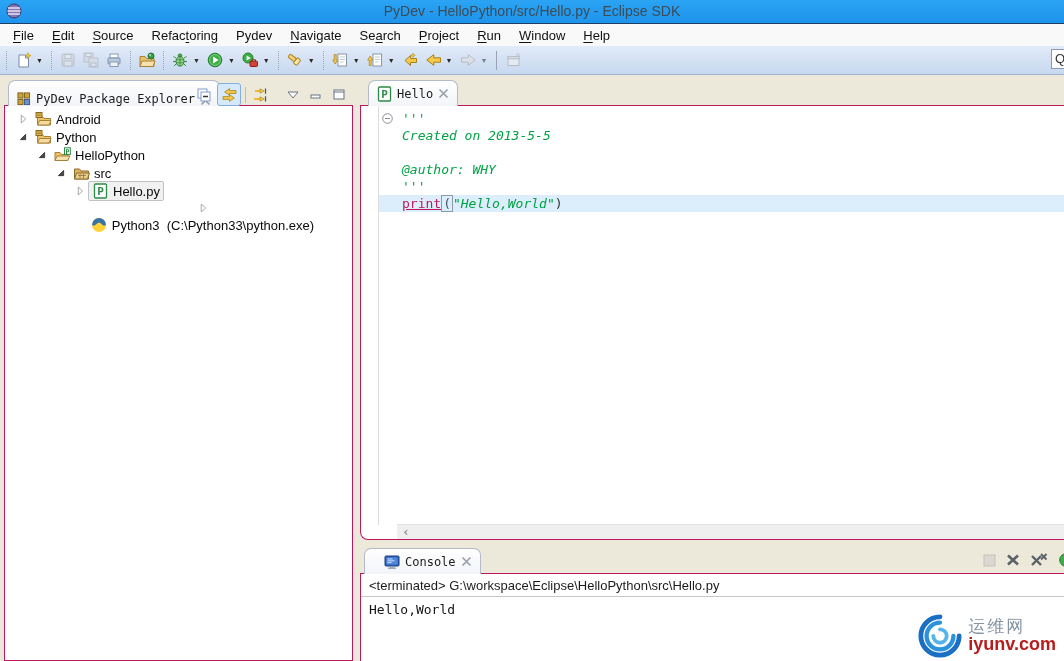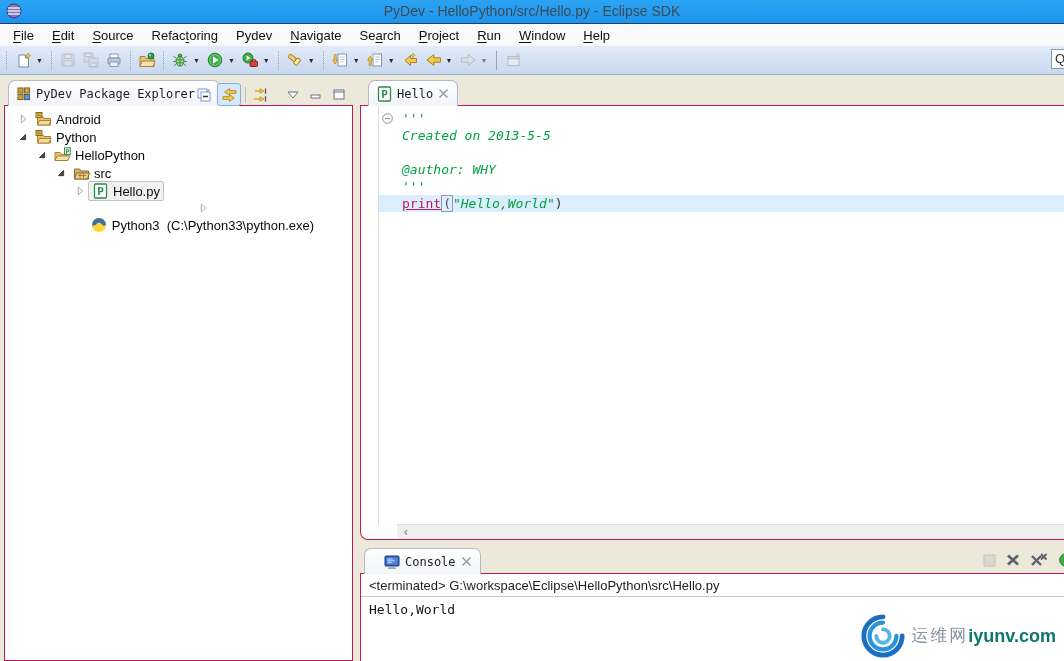--- a/index.html
+++ b/index.html
@@ -75,23 +75,23 @@
   .hscroll{position:absolute;left:36px;right:0;bottom:0;height:14px;background:#efefef;
            border-top:1px solid #e2e2e2;display:flex;align-items:center;z-index:5;}
   .scroll-arrow{color:#8f8f8f;font-size:13px;font-weight:bold;padding-left:5px;line-height:12px;}
   
   .cbtns{position:absolute;right:0;top:5px;display:flex;align-items:center;gap:10px;z-index:3;}
   .console-status{font-size:13px;color:#1c1c1c;padding:4px 8px 3px;border-bottom:1px solid #c6c6c6;white-space:pre;}
   .console-output{font-family:"DejaVu Sans Mono",monospace;font-size:13px;color:#141414;
                   padding:5px 8px;white-space:pre;}
   
   .watermark{position:absolute;right:8px;bottom:2px;display:flex;align-items:center;gap:5px;z-index:20;}
-  .wm-text{display:flex;flex-direction:row;line-height:1.05;}
+  .wm-text{display:flex;flex-direction:column;line-height:1.05;}
   .wm-cn{font-size:17px;color:#8494a2;letter-spacing:2px;}
-  .wm-en{font-size:18px;font-weight:bold;color:#0f766e;}
+  .wm-en{font-size:18px;font-weight:bold;color:#b91c1c;}
   svg{display:block;}
 </style>
 </head>
 <body>
 
 <div class="titlebar">
   <span class="logo">
       <svg width="16" height="16" viewBox="0 0 16 16">
         <circle cx="8" cy="8" r="7" fill="#8276b4" stroke="#3d3566"></circle>
         <path d="M2 5h12M1.5 8h13M2 11h12" stroke="#e6e2f2" stroke-width="1.3" fill="none"></path>
@@ -310,21 +310,21 @@
           <path d="M12 1l.6 1.4 1.4.6-1.4.6-.6 1.4-.6-1.4L10 3l1.4-.6z" fill="#cfcfcf" stroke="#9a9a9a" stroke-width=".5"></path>
         </svg>
       </span>
     </div>
   </div>
 
 <div class="workbench">
 
   <div class="stack stack-explorer">
     <div class="stack-header">
-      <div class="tab" style="left:4px;">
+      <div class="tab" style="left:4px;align-items:flex-end;">
         <span>
             <svg width="14" height="14" viewBox="0 0 15 15">
               <rect x="1" y="1" width="5.5" height="5.5" fill="#caa23e" stroke="#7a5f1a"></rect>
               <rect x="8" y="1" width="5.5" height="5.5" fill="#caa23e" stroke="#7a5f1a"></rect>
               <rect x="1" y="8" width="5.5" height="5.5" fill="#caa23e" stroke="#7a5f1a"></rect>
               <rect x="8" y="8" width="5.5" height="5.5" fill="#6f8fc0" stroke="#3a5a8a"></rect>
             </svg>
           </span>
         <span>PyDev Package Explorer</span>
         <span>

